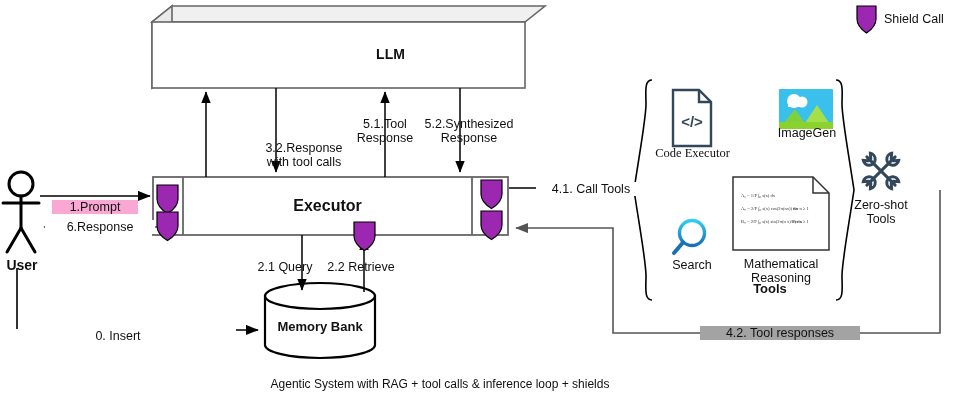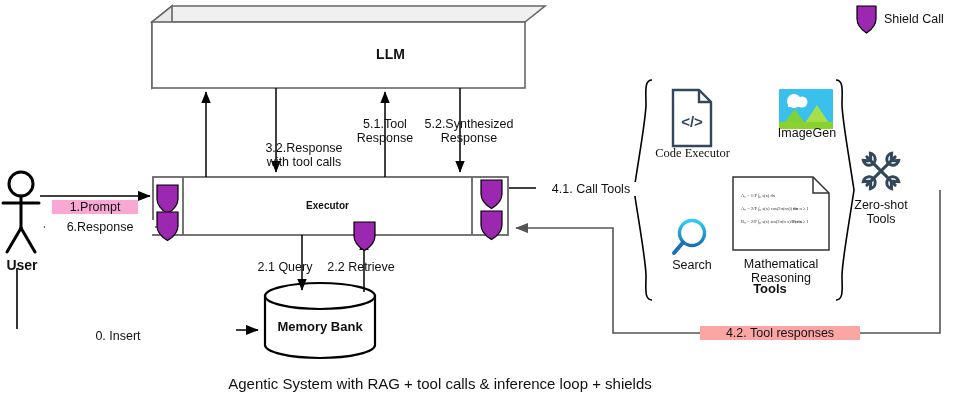--- a/index.html
+++ b/index.html
@@ -155,21 +155,21 @@
 
       <path d="M481,180 L502,180 L502,194 C502,202 494,207 491.5,208.5 C489,207 481,202 481,194 Z"></path>
       <path d="M481,211 L502,211 L502,225 C502,233 494,238 491.5,239.5 C489,238 481,233 481,225 Z"></path>
 
       <path d="M857,6 L876,6 L876,19 C876,27 868.5,31.5 866.5,33 C864.5,31.5 857,27 857,19 Z"></path>
     </g>
   </svg>
 
   <div class="lbl lbl-b" style="left:164px;top:47px;width:373px;font-size:14px;margin-left:40px;">LLM</div>
 
-  <div class="lbl lbl-b" style="left:183px;top:199px;width:289px;font-size:10px;">Executor</div>
+  <div class="lbl lbl-b" style="left:183px;top:199px;width:289px;font-size:16px;">Executor</div>
 
   <div class="lbl lbl-b" style="left:265px;top:320px;width:110px;font-size:13px;">Memory Bank</div>
 
   <div class="lbl lbl-b" style="left:0px;top:258px;width:44px;font-size:14px;">User</div>
 
   <div class="lbl lbl-b" style="left:720px;top:282px;width:100px;font-size:13px;">Tools</div>
 
   <div class="lbl" style="left:645px;top:146px;width:95px;font-family:Liberation Serif, serif;">Code Executor</div>
   <div class="lbl" style="left:768px;top:126px;width:78px;">ImageGen</div>
   <div class="lbl" style="left:722px;top:257px;width:118px;">Mathematical
@@ -178,24 +178,24 @@
 Tools</div>
   <div class="lbl" style="left:662px;top:258px;width:60px;">Search</div>
 
   <div class="lbl" style="left:0px;top:329px;width:236px;background:#fff;">0. Insert</div>
   <div class="lbl" style="left:52px;top:200px;width:86px;background:#f9a8d4;">1.Prompt</div>
   <div class="lbl" style="left:253px;top:260px;width:64px;">2.1 Query</div>
   <div class="lbl" style="left:320px;top:260px;width:82px;">2.2 Retrieve</div>
   <div class="lbl" style="left:239px;top:117px;width:130px;margin-top:24px;">3.2.Response
 with tool calls</div>
   <div class="lbl" style="left:536px;top:182px;width:110px;background:#fff;">4.1. Call Tools</div>
-  <div class="lbl" style="left:700px;top:326px;width:160px;background:#fca5a5;">4.2. Tool responses</div>
+  <div class="lbl" style="left:700px;top:326px;width:160px;background:#a3a3a3;">4.2. Tool responses</div>
   <div class="lbl" style="left:335px;top:117px;width:100px;">5.1.Tool
 Response</div>
   <div class="lbl" style="left:404px;top:117px;width:130px;">5.2.Synthesized
 Response</div>
   <div class="lbl" style="left:45px;top:220px;width:110px;background:#fff;">6.Response</div>
 
   <div class="lbl" style="left:884px;top:12px;width:90px;text-align:left;">Shield Call</div>
 
-  <div class="lbl" style="left:0px;top:377px;width:880px;font-size:15px;">Agentic System with RAG + tool calls &amp; inference loop + shields</div>
+  <div class="lbl" style="left:0px;top:377px;width:880px;font-size:12px;">Agentic System with RAG + tool calls &amp; inference loop + shields</div>
 
 </div>
 
 </body></html>

